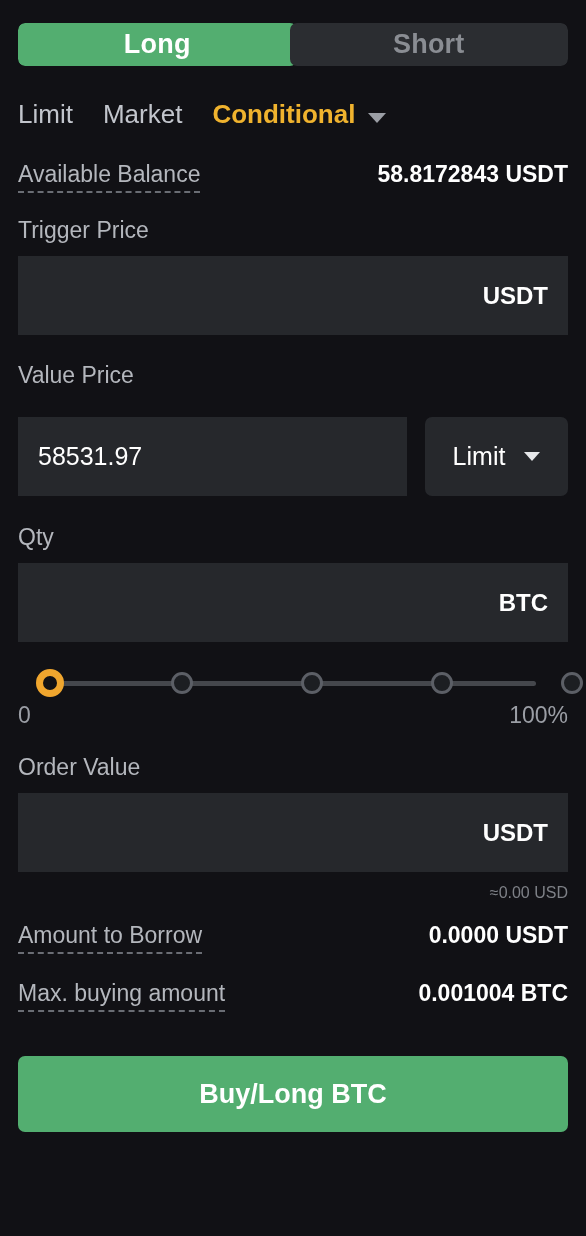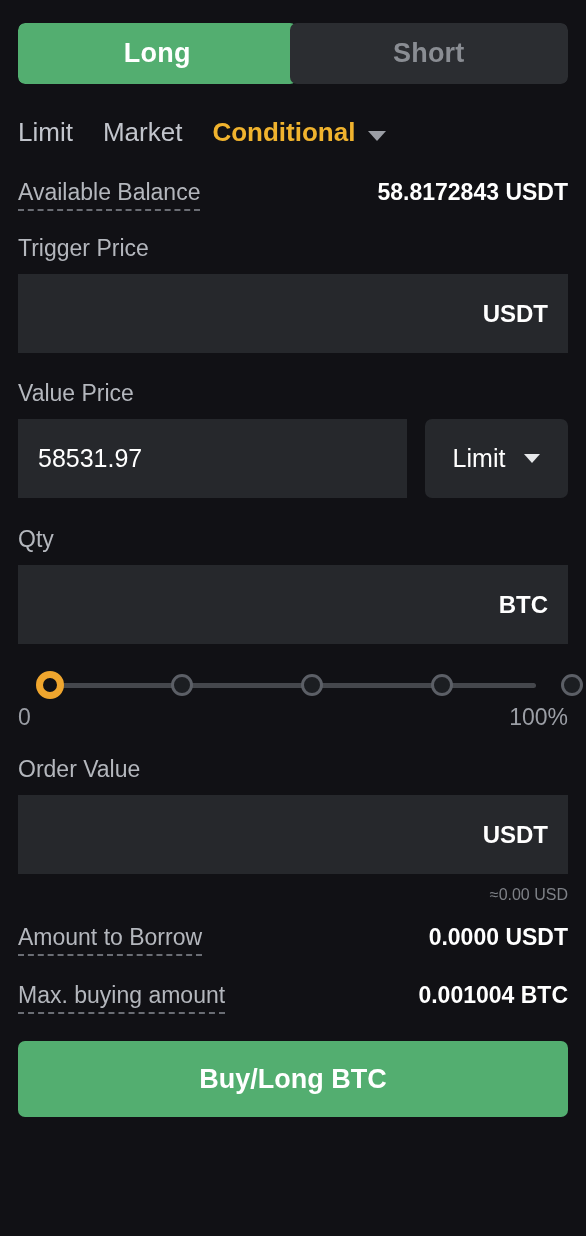--- a/index.html
+++ b/index.html
@@ -17,21 +17,21 @@
     height: 1236px;
     background: #111115;
     padding: 0 18px;
     position: relative;
   }
 
   
   .side-toggle {
     display: flex;
     margin-top: 23px;
-    height: 61px;
+    height: 43px;
     border-radius: 7px;
     overflow: hidden;
   }
   .side-btn {
     flex: 1 1 50%;
     display: flex;
     align-items: center;
     justify-content: center;
     font-size: 27px;
     font-weight: bold;
@@ -259,21 +259,21 @@
     <span class="field-label">Trigger Price</span>
     <div class="input-wrap" style="margin-top:12px;">
       <input type="text" value="" style="">
       <span class="unit">USDT</span>
     </div>
   </div>
 
   
   <div style="margin-top:27px;">
     <span class="field-label">Value Price</span>
-    <div class="row-split" style="margin-top:12px;">
+    <div class="row-split" style="margin-top:28px;">
       <div class="input-wrap">
         <input type="text" value="58531.97" style="">
       </div>
       <div class="select-box">
         <span class="sel-label">Limit</span>
         <span class="caret-sm"></span>
       </div>
     </div>
   </div>
 
@@ -319,15 +319,15 @@
     <span class="info-value">0.0000 USDT</span>
   </div>
 
   
   <div class="info-row" style="margin-top:22px;">
     <span class="info-label">Max. buying amount</span>
     <span class="info-value">0.001004 BTC</span>
   </div>
 
   
-  <button class="submit-btn" style="margin-top:23px;">Buy/Long BTC</button>
+  <button class="submit-btn" style="margin-top:40px;">Buy/Long BTC</button>
 
 </div>
 
 </body></html>

